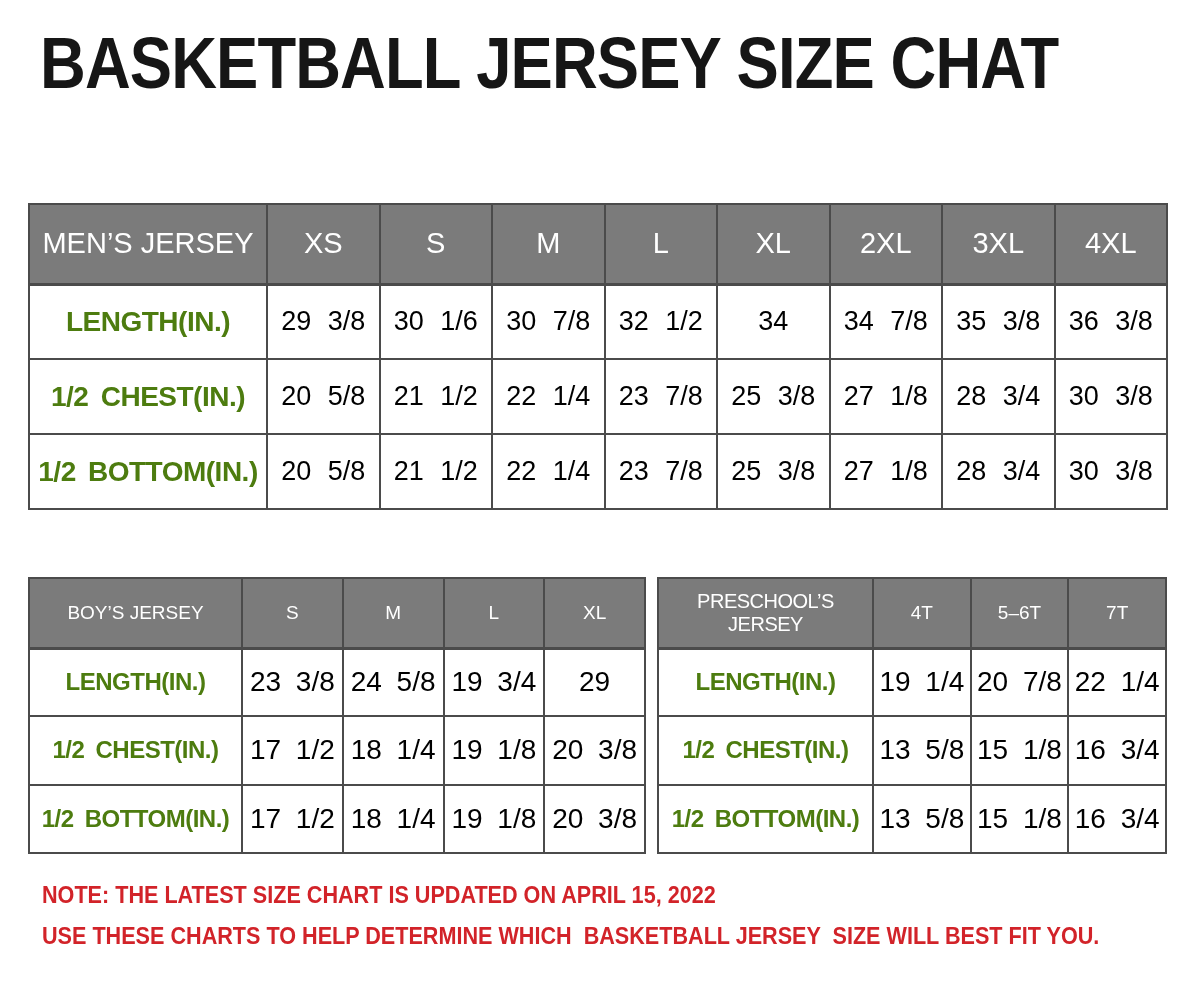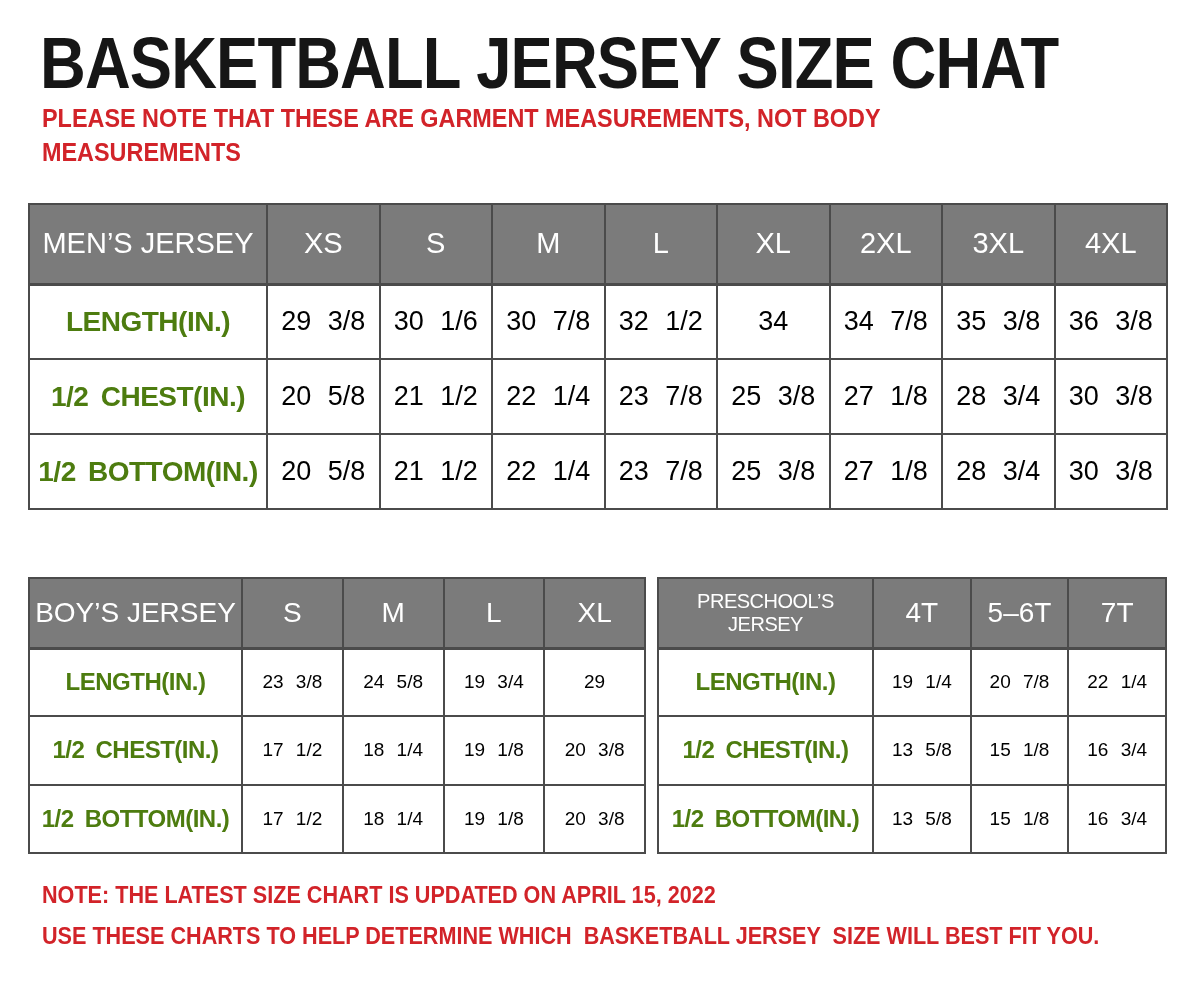--- a/index.html
+++ b/index.html
@@ -81,41 +81,37 @@
   .tbl-men thead tr { height: 80px; }
   .tbl-men tbody tr { height: 75px; }
   .tbl-men thead th { font-size: 29px; }
   .tbl-men .name-col { width: 238px; }
   .tbl-men td.row-label { font-size: 28px; }
   .tbl-men td.value-cell { font-size: 27px; word-spacing: 9px; }
 
   
   .tbl-small thead tr { height: 70px; }
   .tbl-small tbody tr { height: 68.3px; }
-  .tbl-small thead th { font-size: 28px; }
+  .tbl-small thead th { font-size: 19px; }
   .tbl-small td.row-label { font-size: 24px; }
-  .tbl-small td.value-cell { font-size: 19px; word-spacing: 7px; border-radius: 6px; }
+  .tbl-small td.value-cell { font-size: 28px; word-spacing: 7px; border-radius: 6px; }
 
   .tbl-boys { left: 28px; top: 577px; width: 618px; }
   .tbl-boys .name-col { width: 213px; }
 
   .tbl-pre { left: 657px; top: 577px; width: 510px; }
   .tbl-pre .name-col { width: 215px; font-size: 20px; letter-spacing: -0.5px; }
 </style>
 </head>
 <body>
 
 <div class="page">
 
   <h1 class="page-title">BASKETBALL JERSEY SIZE CHAT</h1>
 
-  <div class="note-top">
-    <div class="line">PLEASE NOTE THAT THESE ARE GARMENT MEASUREMENTS, NOT BODY</div>
-    <div class="line">MEASUREMENTS</div>
-  </div>
 
   <table class="size-table tbl-men">
       <thead>
         <tr>
           <th class="name-col">MEN’S JERSEY</th>
           <th>XS</th>
           <th>S</th>
           <th>M</th>
           <th>L</th>
           <th>XL</th>

